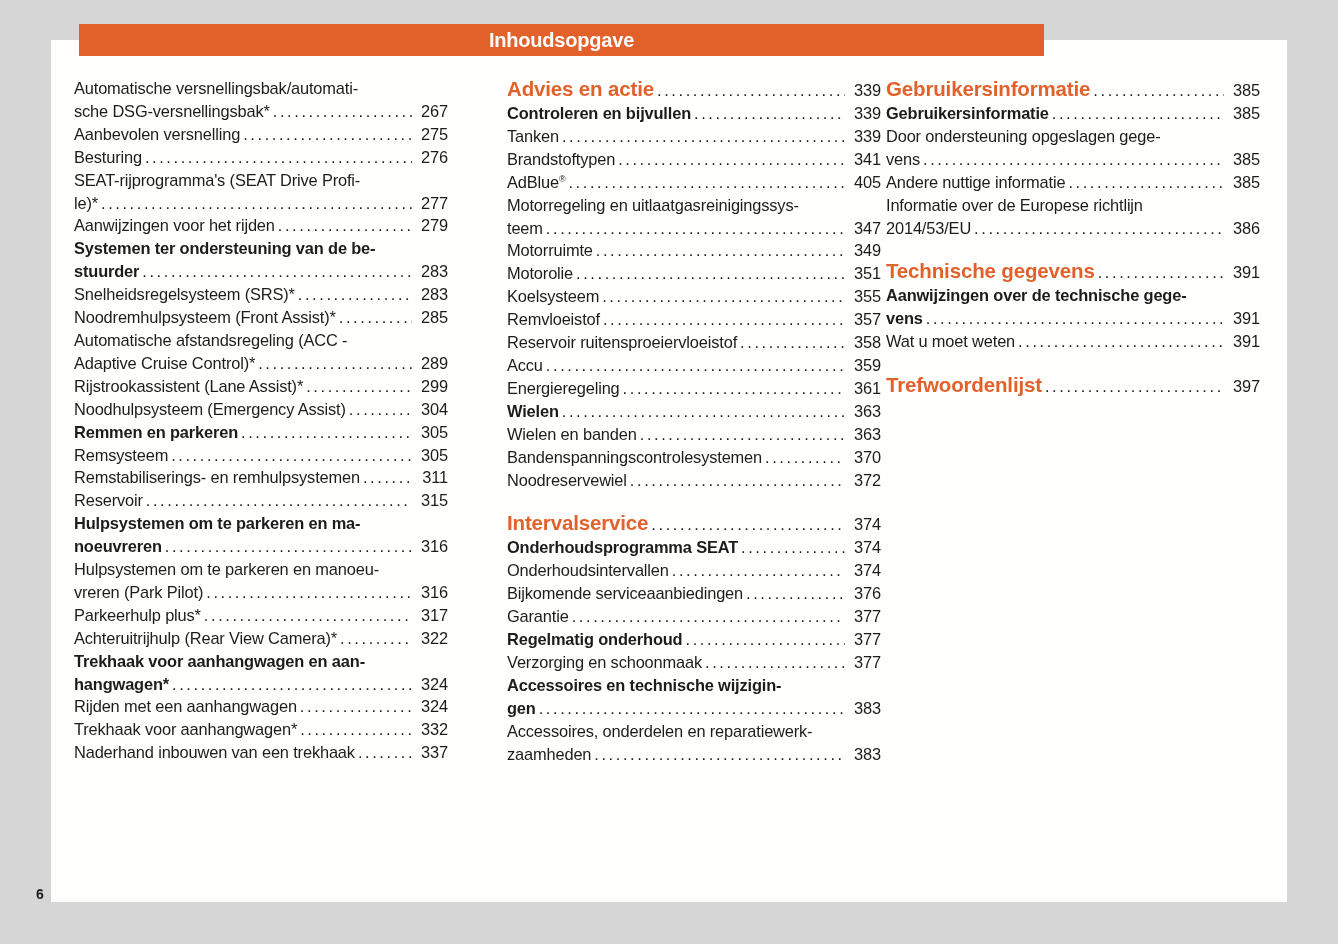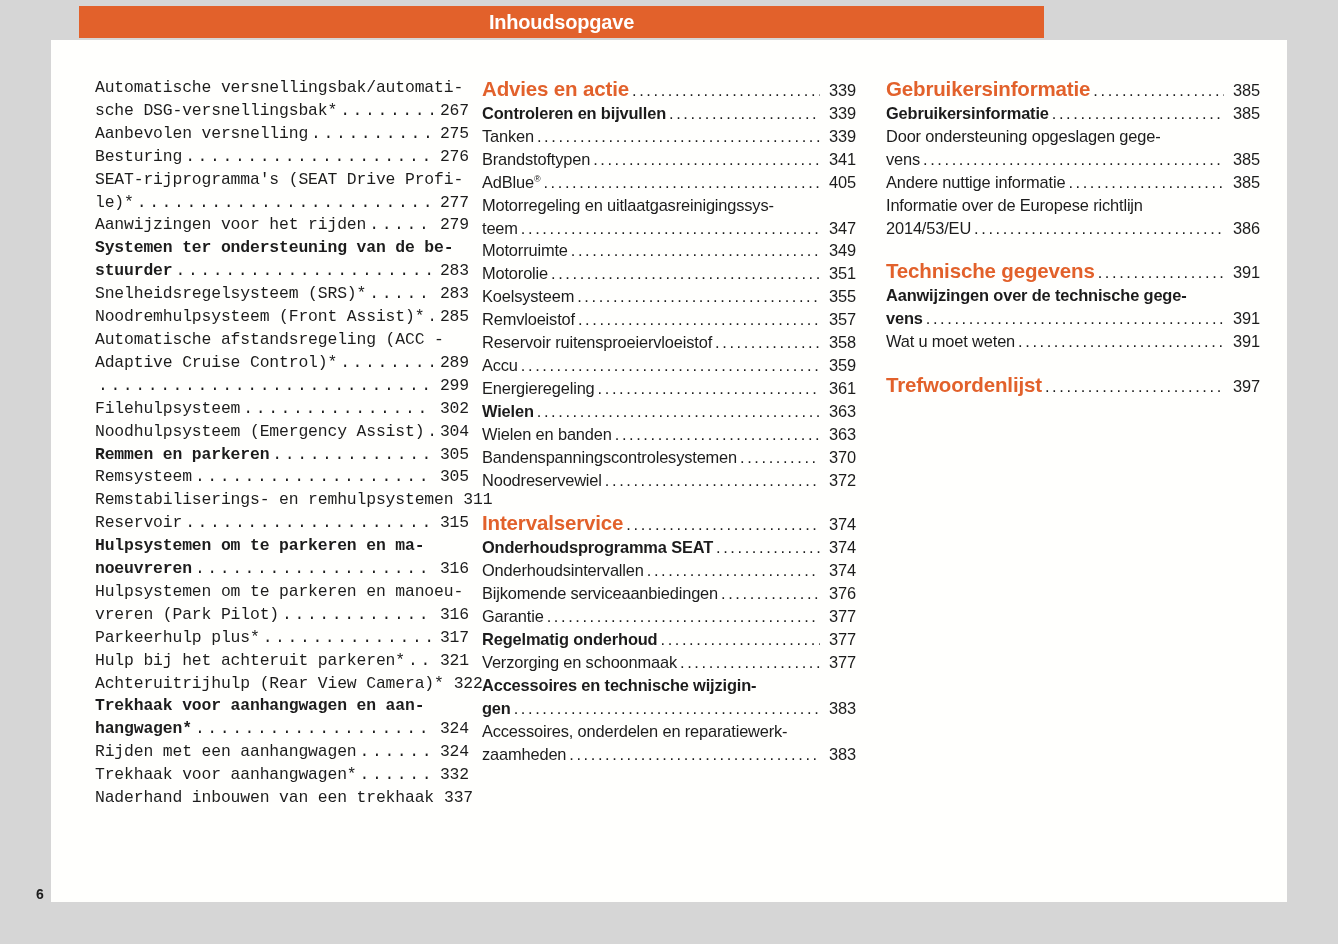--- a/index.html
+++ b/index.html
@@ -19,41 +19,41 @@
       position: absolute;
       left: 51px;
       top: 40px;
       width: 1236px;
       height: 862px;
       background: #fffffd;
     }
     .header-bar {
       position: absolute;
       left: 79px;
-      top: 6px;
+      top: 24px;
       width: 965px;
       height: 32px;
       background: #e2612b;
       display: flex;
       align-items: center;
       justify-content: center;
     }
     .header-title {
       color: #ffffff;
       font-weight: bold;
       font-size: 20px;
       letter-spacing: -0.2px;
     }
     .column {
       position: absolute;
       top: 77px;
       width: 374px;
     }
-    .col-1 { left: 95px; font-family: Liberation Mono, monospace; }
-    .col-2 { left: 482px; }
+    .col-1 { left: 74px; }
+    .col-2 { left: 507px; }
     .col-3 { left: 886px; }
 
     .entry {
       font-size: 16.4px;
       line-height: 22.9px;
       letter-spacing: -0.15px;
     }
     .entry .row {
       display: flex;
       align-items: baseline;
@@ -189,33 +189,27 @@
     <div class="entry">
       <span class="lead">Automatische afstandsregeling (ACC -</span>
       <div class="row">
         <span class="label"><span>Adaptive Cruise Control)*</span></span>
         <span class="dots"></span>
         <span class="page-num">289</span>
       </div>
     </div>
     <div class="entry">
       <div class="row">
+        <span class="label"><span>Rijstrookassistent (Lane Assist)*</span></span>
         <span class="dots"></span>
         <span class="page-num">299</span>
       </div>
     </div>
     <div class="entry">
       <div class="row">
-        <span class="label"><span>Filehulpsysteem</span></span>
-        <span class="dots"></span>
-        <span class="page-num">302</span>
-      </div>
-    </div>
-    <div class="entry">
-      <div class="row">
         <span class="label"><span>Noodhulpsysteem (Emergency Assist)</span></span>
         <span class="dots"></span>
         <span class="page-num">304</span>
       </div>
     </div>
     <div class="entry bold">
       <div class="row">
         <span class="label"><span>Remmen en parkeren</span></span>
         <span class="dots"></span>
         <span class="page-num">305</span>
@@ -256,27 +250,20 @@
         <span class="label"><span>vreren (Park Pilot)</span></span>
         <span class="dots"></span>
         <span class="page-num">316</span>
       </div>
     </div>
     <div class="entry">
       <div class="row">
         <span class="label"><span>Parkeerhulp plus*</span></span>
         <span class="dots"></span>
         <span class="page-num">317</span>
-      </div>
-    </div>
-    <div class="entry">
-      <div class="row">
-        <span class="label"><span>Hulp bij het achteruit parkeren*</span></span>
-        <span class="dots"></span>
-        <span class="page-num">321</span>
       </div>
     </div>
     <div class="entry">
       <div class="row">
         <span class="label"><span>Achteruitrijhulp (Rear View Camera)*</span></span>
         <span class="dots"></span>
         <span class="page-num">322</span>
       </div>
     </div>
     <div class="entry bold">

